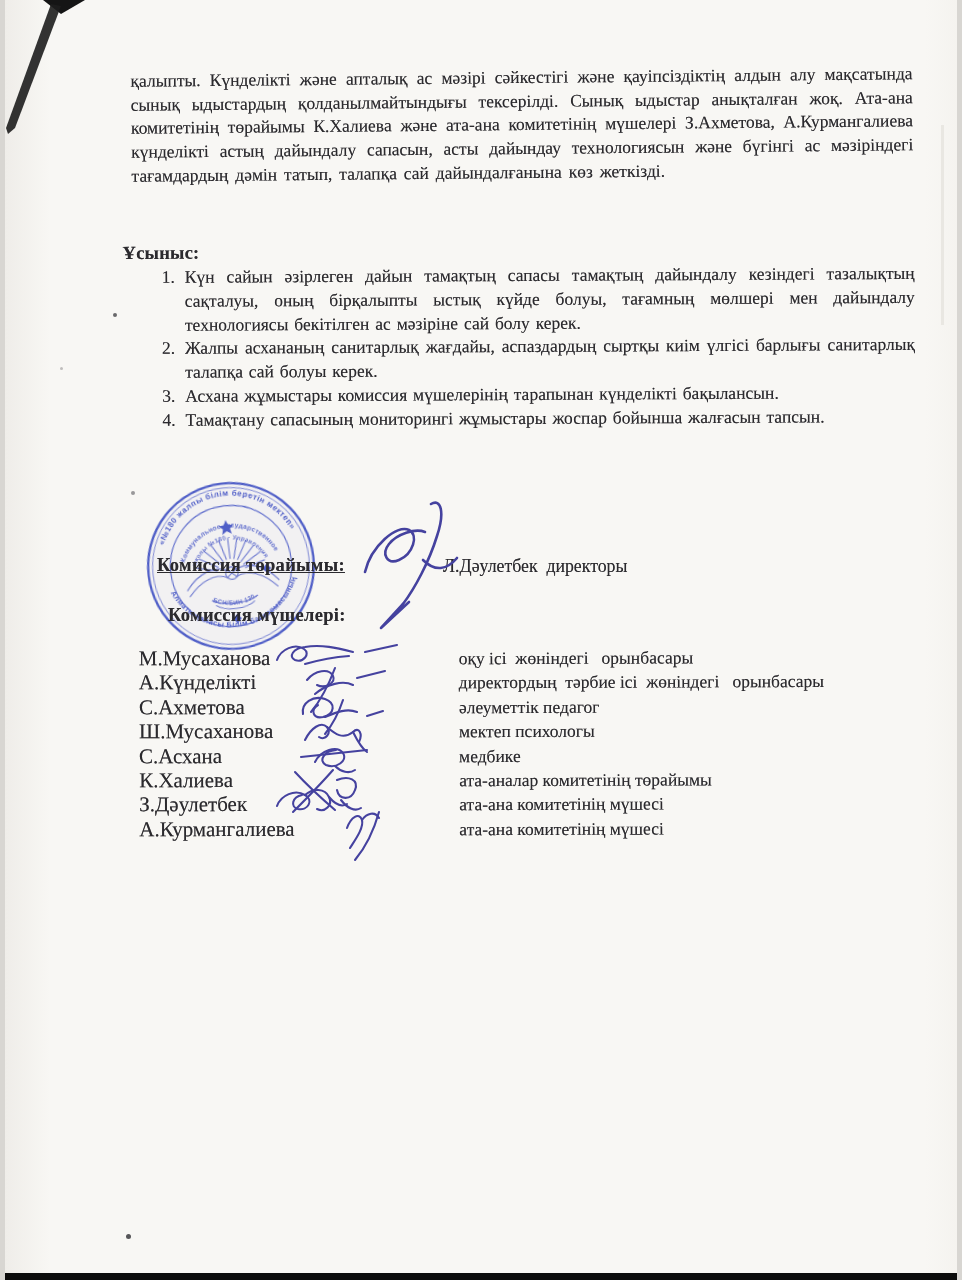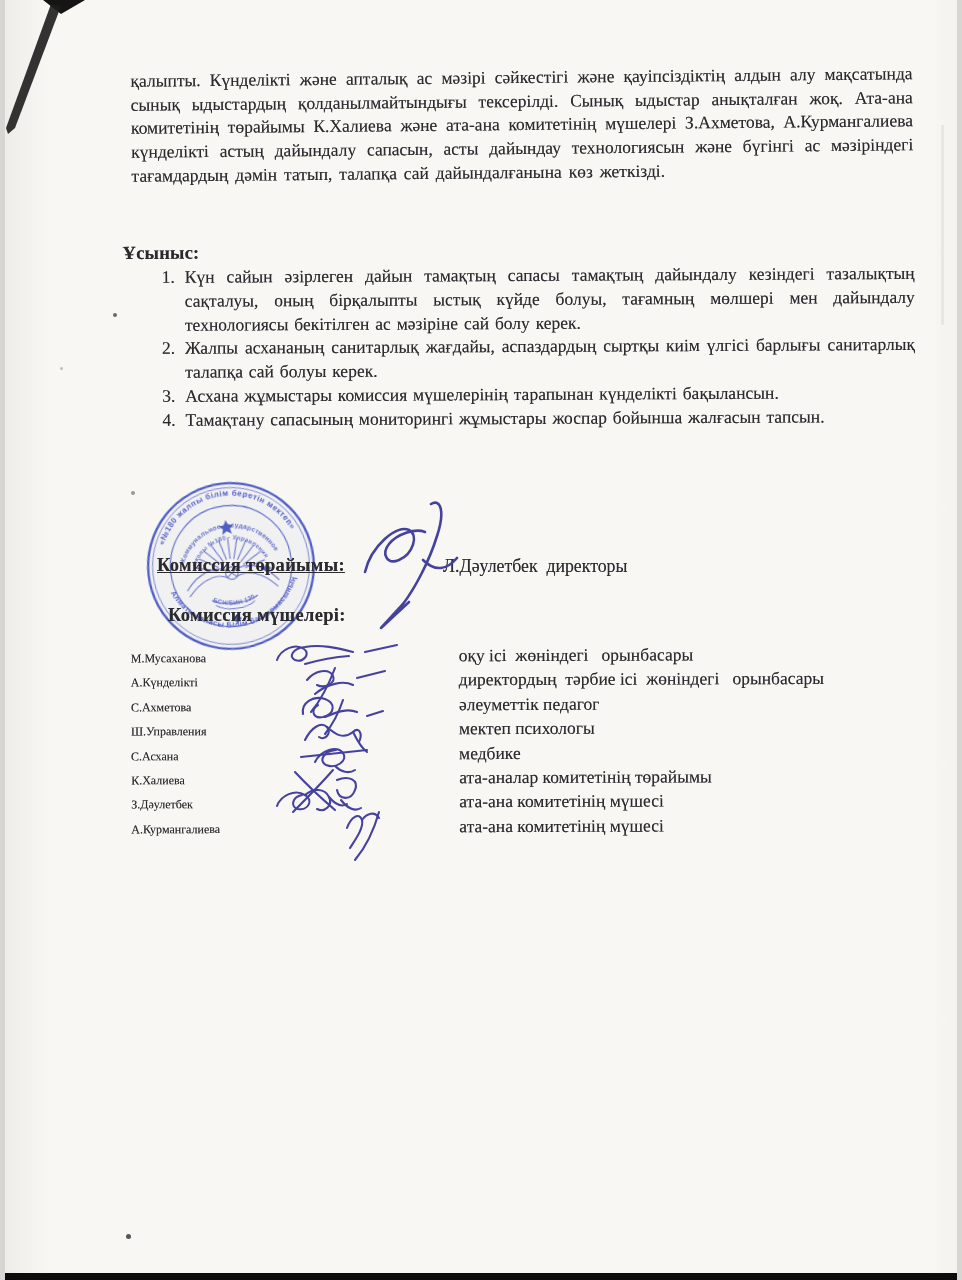--- a/index.html
+++ b/index.html
@@ -46,21 +46,21 @@
     position:absolute;left:438px;top:556px;font-size:17.8px;white-space:pre;z-index:5;
   }
   .members{
     position:absolute;left:126px;top:645px;width:800px;z-index:5;
     transform:rotate(-0.2deg);
   }
   .member-row{
     display:grid;grid-template-columns:178px 150px auto;
     height:24.4px;align-items:baseline;
   }
-  .member-name{font-size:12px;white-space:pre;}
+  .member-name{font-size:21px;white-space:pre;margin-left:8px;}
   .member-role{font-size:17.5px;white-space:pre;}
   
   .stamp{
     position:absolute;left:128px;top:468px;width:196px;height:196px;
     transform:rotate(-7deg);
     filter:blur(.35px);
     opacity:.93;z-index:2;
   }
   .stamp text{font-family:"Liberation Sans","DejaVu Sans",sans-serif;font-weight:700;}
   
@@ -179,21 +179,21 @@
       <span class="member-name doc-text">А.Күнделікті</span>
         <span></span>
       <span class="member-role doc-text">директордың  тәрбие ісі  жөніндегі   орынбасары</span>
     </div>
     <div class="member-row">
       <span class="member-name doc-text">С.Ахметова</span>
         <span></span>
       <span class="member-role doc-text">әлеуметтік педагог</span>
     </div>
     <div class="member-row">
-      <span class="member-name doc-text">Ш.Управления</span>
+      <span class="member-name doc-text">Ш.Мусаханова</span>
         <span></span>
       <span class="member-role doc-text">мектеп психологы</span>
     </div>
     <div class="member-row">
       <span class="member-name doc-text">С.Асхана</span>
         <span></span>
       <span class="member-role doc-text">медбике</span>
     </div>
     <div class="member-row">
       <span class="member-name doc-text">К.Халиева</span>

